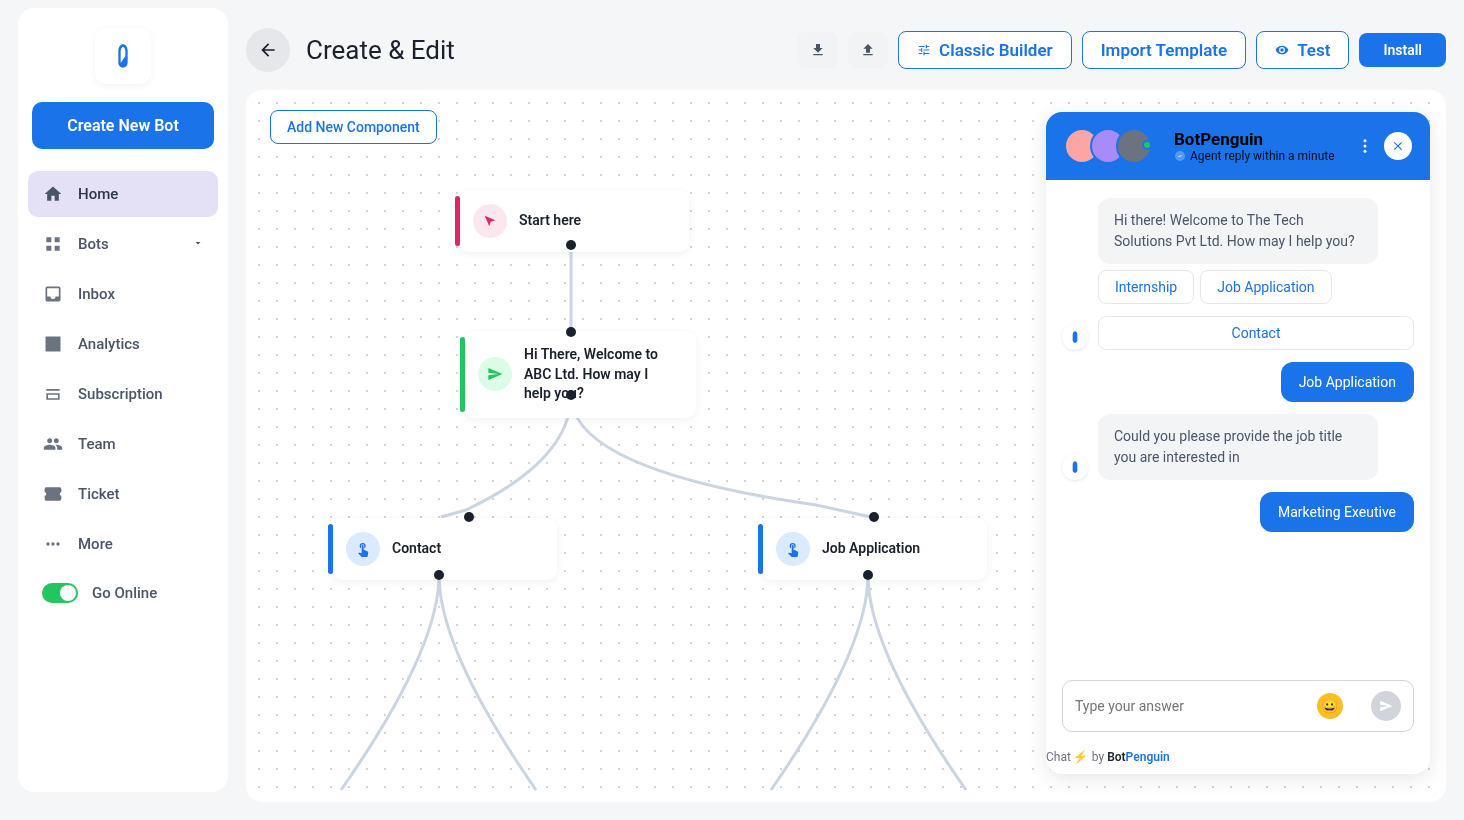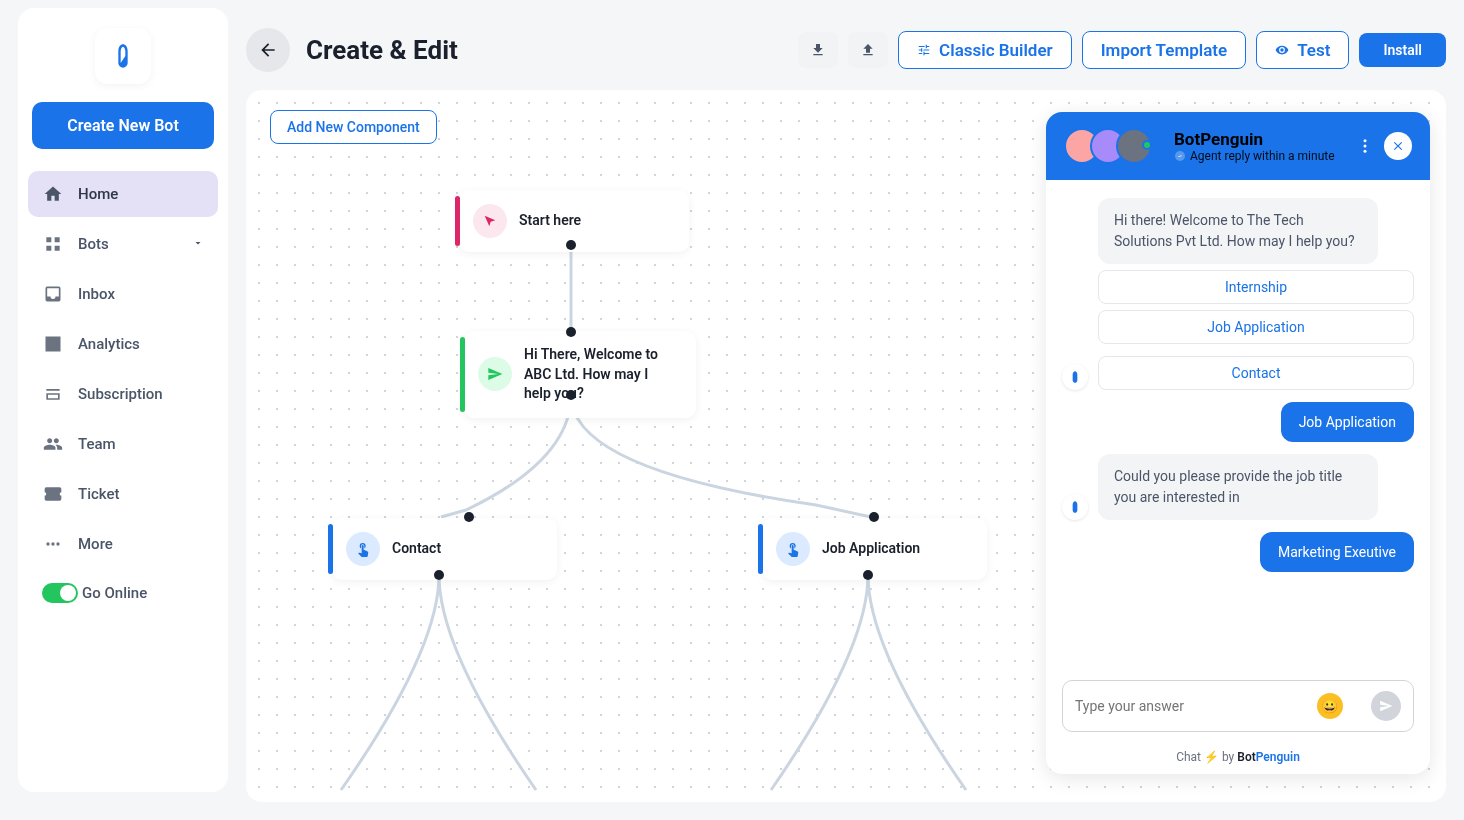--- a/index.html
+++ b/index.html
@@ -7,28 +7,28 @@
 
 .sidebar { position: absolute; left: 18px; top: 8px; width: 210px; height: 784px; background: #fff; border-radius: 16px; padding: 16px 10px; display: flex; flex-direction: column; }
 .logo { width: 56px; height: 56px; background: #fff; border-radius: 12px; display: flex; align-items: center; justify-content: center; margin: 4px auto 18px; box-shadow: 0 2px 8px rgba(0,0,0,0.05); }
 .logo svg { width: 28px; height: 28px; }
 .create-btn { background: #1a73e8; color: #fff; border: none; border-radius: 10px; padding: 14px 16px; font-size: 16px; font-weight: 600; cursor: pointer; margin: 0 4px 22px; }
 .nav-item { display: flex; align-items: center; gap: 14px; padding: 12px 14px; border-radius: 10px; cursor: pointer; color: #4a5568; font-size: 15px; font-weight: 500; margin-bottom: 4px; }
 .nav-item.active { background: #e4e0f5; color: #2d3748; }
 .nav-item .icon { width: 22px; height: 22px; display: flex; align-items: center; justify-content: center; color: #6b7280; }
 .nav-item.active .icon { color: #4a5568; }
 .nav-item .chevron { margin-left: auto; }
-.toggle-row { display: flex; align-items: center; gap: 4px; padding: 12px 14px; }
+.toggle-row { display: flex; align-items: center; gap: 14px; padding: 12px 14px; }
 .toggle { width: 36px; height: 20px; background: #22c55e; border-radius: 10px; position: relative; cursor: pointer; }
 .toggle::after { content: ''; position: absolute; width: 16px; height: 16px; background: #fff; border-radius: 50%; top: 2px; right: 2px; }
 
 .main { position: absolute; left: 246px; top: 18px; right: 18px; height: 784px; display: flex; flex-direction: column; }
 .header { display: flex; align-items: center; gap: 16px; padding: 10px 0 18px; }
 .back-btn { width: 44px; height: 44px; border-radius: 50%; background: #e5e7eb; border: none; display: flex; align-items: center; justify-content: center; cursor: pointer; }
-.page-title { font-size: 26px; font-weight: 700; color: #1a202c; }
+.page-title { font-size: 26px; font-weight: 400; color: #1a202c; }
 .header-actions { margin-left: auto; display: flex; gap: 10px; align-items: center; }
 .icon-btn { width: 40px; height: 36px; border-radius: 8px; background: #f1f3f5; border: none; display: flex; align-items: center; justify-content: center; cursor: pointer; color: #4a5568; }
 .outline-btn { border: 1.5px solid #1a73e8; background: #fff; color: #1a73e8; padding: 8px 18px; border-radius: 8px; font-size: 17px; font-weight: 600; cursor: pointer; display: flex; align-items: center; gap: 8px; }
 .primary-btn { background: #1a73e8; color: #fff; border: none; padding: 9px 24px; border-radius: 8px; font-size: 14px; font-weight: 600; cursor: pointer; }
 
 .canvas-area { flex: 1; background: #fff; border-radius: 16px; position: relative; overflow: hidden; }
 .dot-bg { position: absolute; inset: 0; background-image: radial-gradient(circle, #d1d5db 1.5px, transparent 1.5px); background-size: 18px 18px; background-position: 4px 4px; }
 .add-component { position: absolute; top: 20px; left: 24px; border: 1.5px solid #1a73e8; background: #fff; color: #1a73e8; padding: 8px 16px; border-radius: 8px; font-size: 14px; font-weight: 500; cursor: pointer; }
 
 .flow-node { position: absolute; background: #fff; border-radius: 10px; padding: 14px 18px 14px 14px; display: flex; align-items: center; gap: 12px; box-shadow: 0 2px 8px rgba(0,0,0,0.06); min-width: 200px; }
@@ -57,30 +57,30 @@
 .chat-title { font-size: 17px; font-weight: 700; }
 .chat-subtitle { font-size: 12px; opacity: 0.9; display: flex; align-items: center; gap: 4px; }
 .chat-header-actions { display: flex; gap: 10px; align-items: center; }
 .chat-close { width: 28px; height: 28px; background: #fff; border-radius: 50%; display: flex; align-items: center; justify-content: center; cursor: pointer; color: #1a73e8; }
 
 .chat-body { flex: 1; padding: 18px 16px; display: flex; flex-direction: column; gap: 12px; overflow-y: auto; }
 .bot-msg { display: flex; gap: 10px; align-items: flex-end; }
 .bot-avatar { width: 26px; height: 26px; border-radius: 50%; background: #fff; display: flex; align-items: center; justify-content: center; flex-shrink: 0; box-shadow: 0 1px 3px rgba(0,0,0,0.1); }
 .bot-avatar svg { width: 14px; height: 14px; }
 .msg-bubble { background: #f3f4f6; padding: 12px 16px; border-radius: 12px; font-size: 14px; color: #4a5568; max-width: 280px; line-height: 1.5; }
-.option-list { margin-left: 36px; display: flex; flex-direction: column; gap: 6px; margin-top: -6px; }
+.option-list { margin-left: 36px; display: flex; flex-direction: row; gap: 6px; margin-top: -6px; }
 .option-item { border: 1px solid #e5e7eb; padding: 8px 16px; border-radius: 8px; font-size: 14px; color: #1a73e8; text-align: center; cursor: pointer; background: #fff; }
 .user-msg { align-self: flex-end; background: #1a73e8; color: #fff; padding: 12px 18px; border-radius: 12px; font-size: 14px; max-width: 200px; }
 
 .chat-input-row { padding: 12px 16px; border-top: 1px solid transparent; }
 .chat-input-box { border: 1.5px solid #d1d5db; border-radius: 10px; padding: 10px 12px; display: flex; align-items: center; gap: 28px; }
 .chat-input { flex: 1; border: none; outline: none; font-size: 14px; color: #4a5568; }
 .emoji-btn { width: 26px; height: 26px; background: #fbbf24; border-radius: 50%; display: flex; align-items: center; justify-content: center; cursor: pointer; font-size: 14px; }
 .send-btn { width: 30px; height: 30px; background: #d1d5db; border-radius: 50%; display: flex; align-items: center; justify-content: center; cursor: pointer; color: #fff; }
-.chat-footer { text-align: center; padding: 6px 0 10px; font-size: 12px; color: #6b7280; }
+.chat-footer { text-align: left; padding: 6px 0 10px; font-size: 12px; color: #6b7280; }
 .chat-footer .brand1 { color: #1a202c; font-weight: 600; }
 .chat-footer .brand2 { color: #1a73e8; font-weight: 600; }
 </style>
 </head>
 <body>
 
 <div class="sidebar">
   <div class="logo">
     <svg viewBox="0 0 24 24" fill="#1a73e8">
         <path d="M12 2 C10 2 8 4 8 8 L8 18 C8 20 10 22 12 22 C14 22 16 20 16 18 L16 8 C16 4 14 2 12 2 Z M12 4 C13 4 14 6 14 8 L14 12 L10 18 L10 8 C10 6 11 4 12 4 Z"></path>

